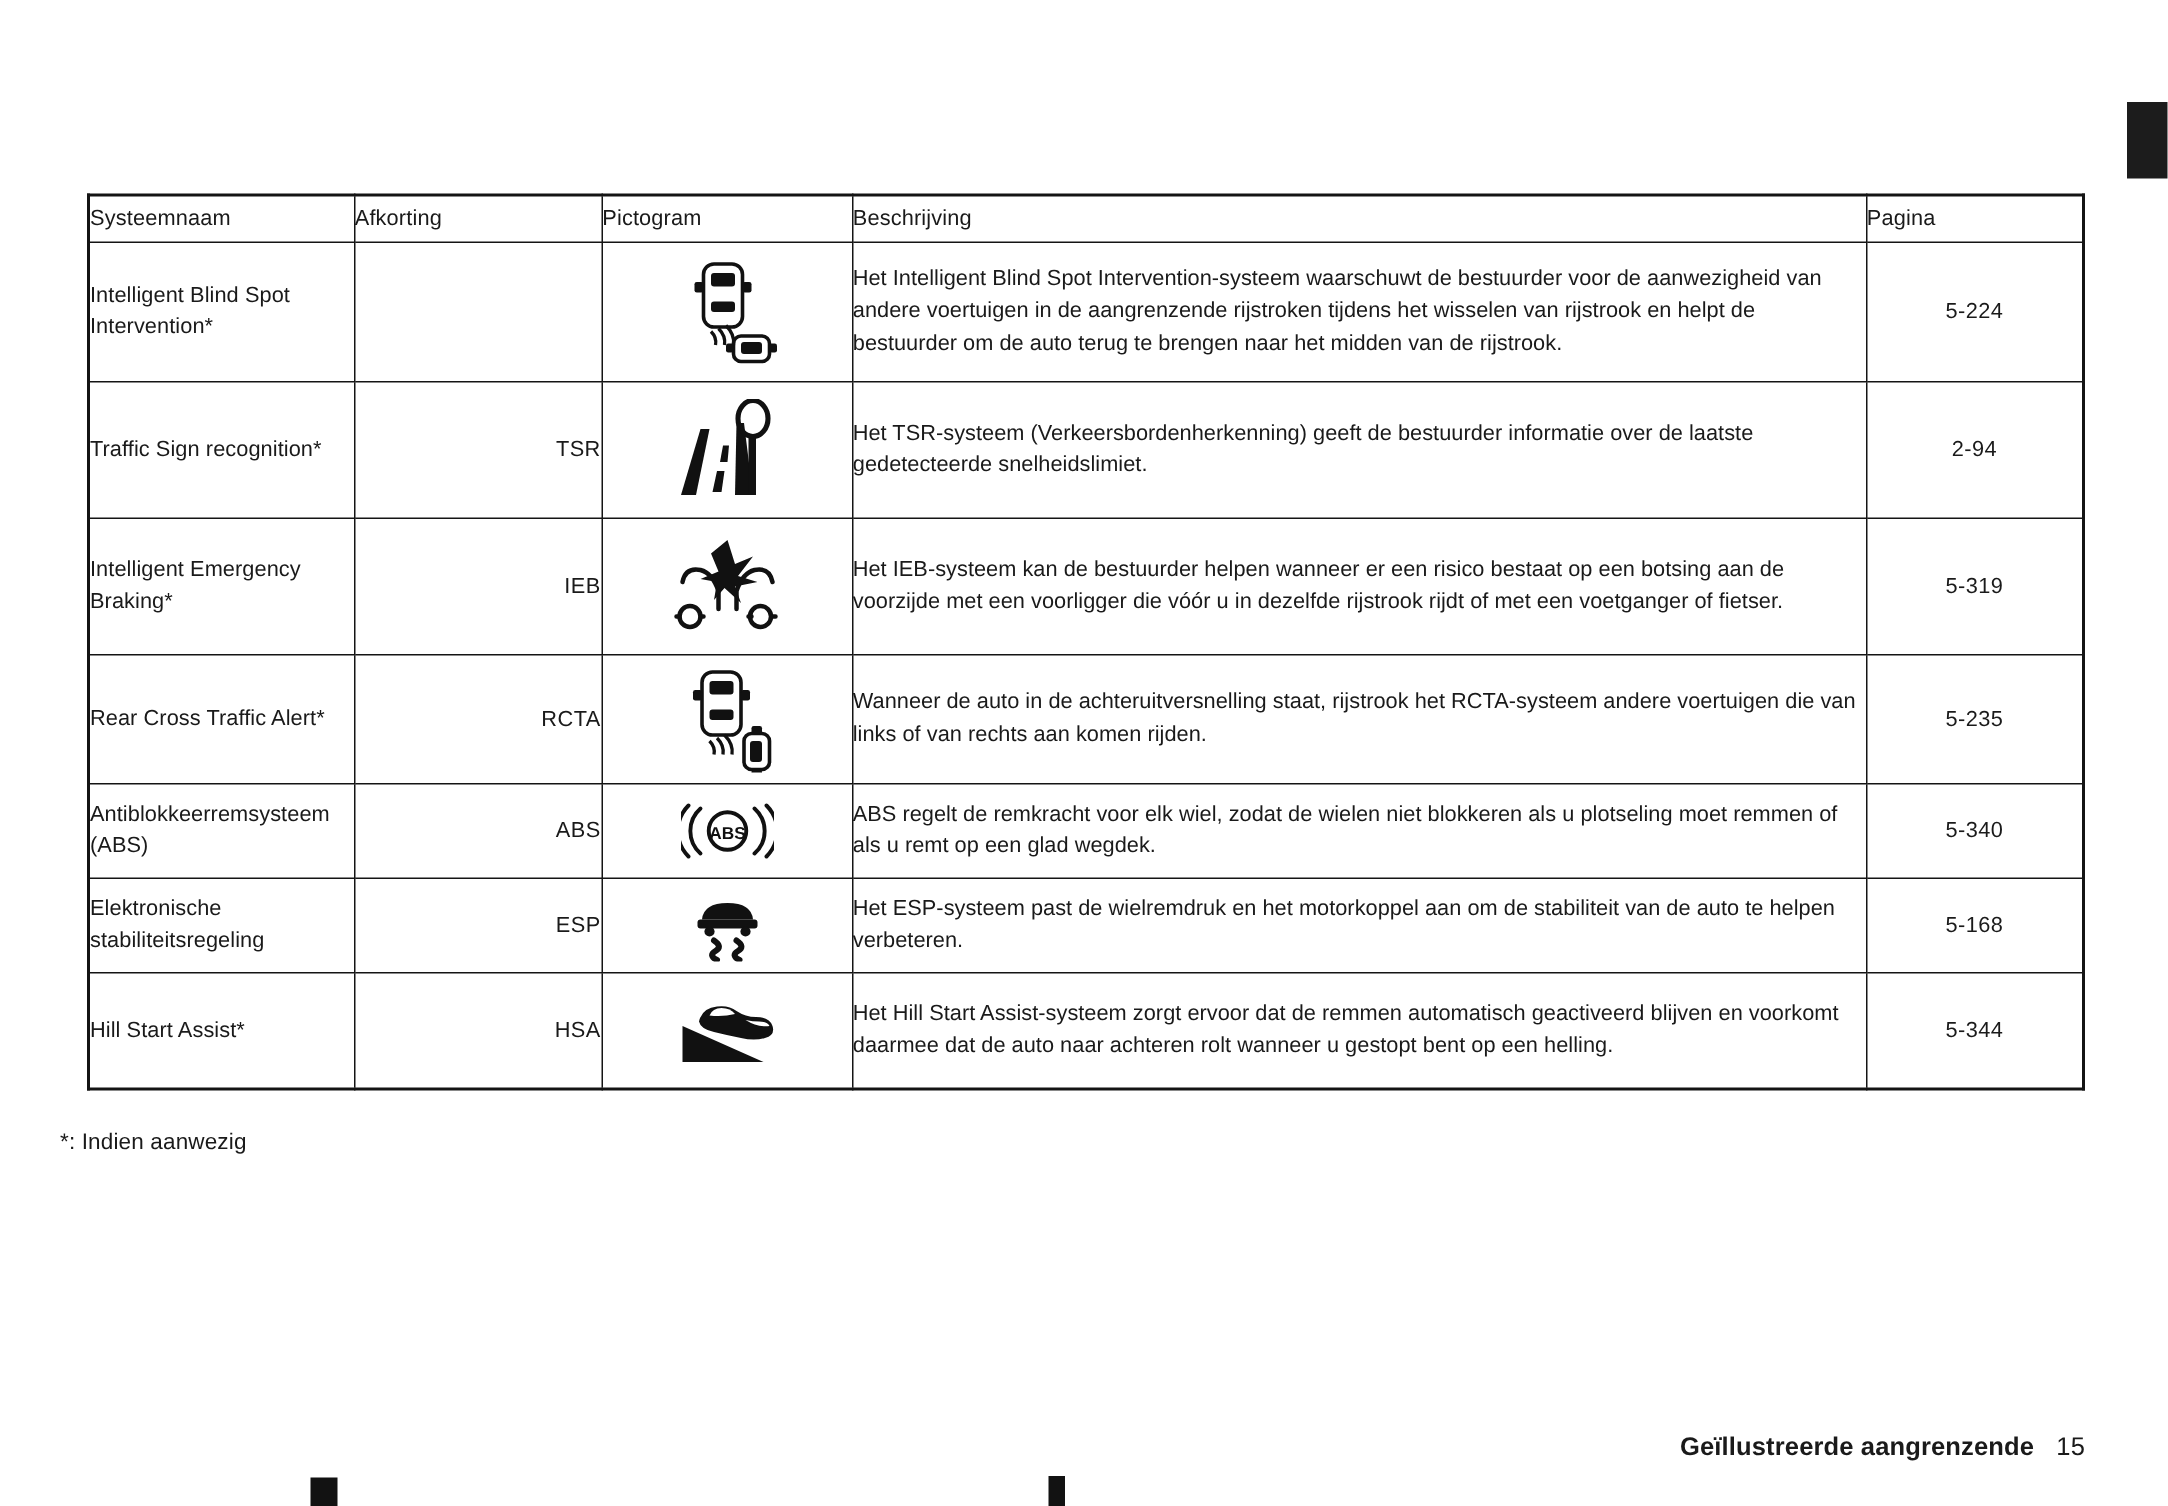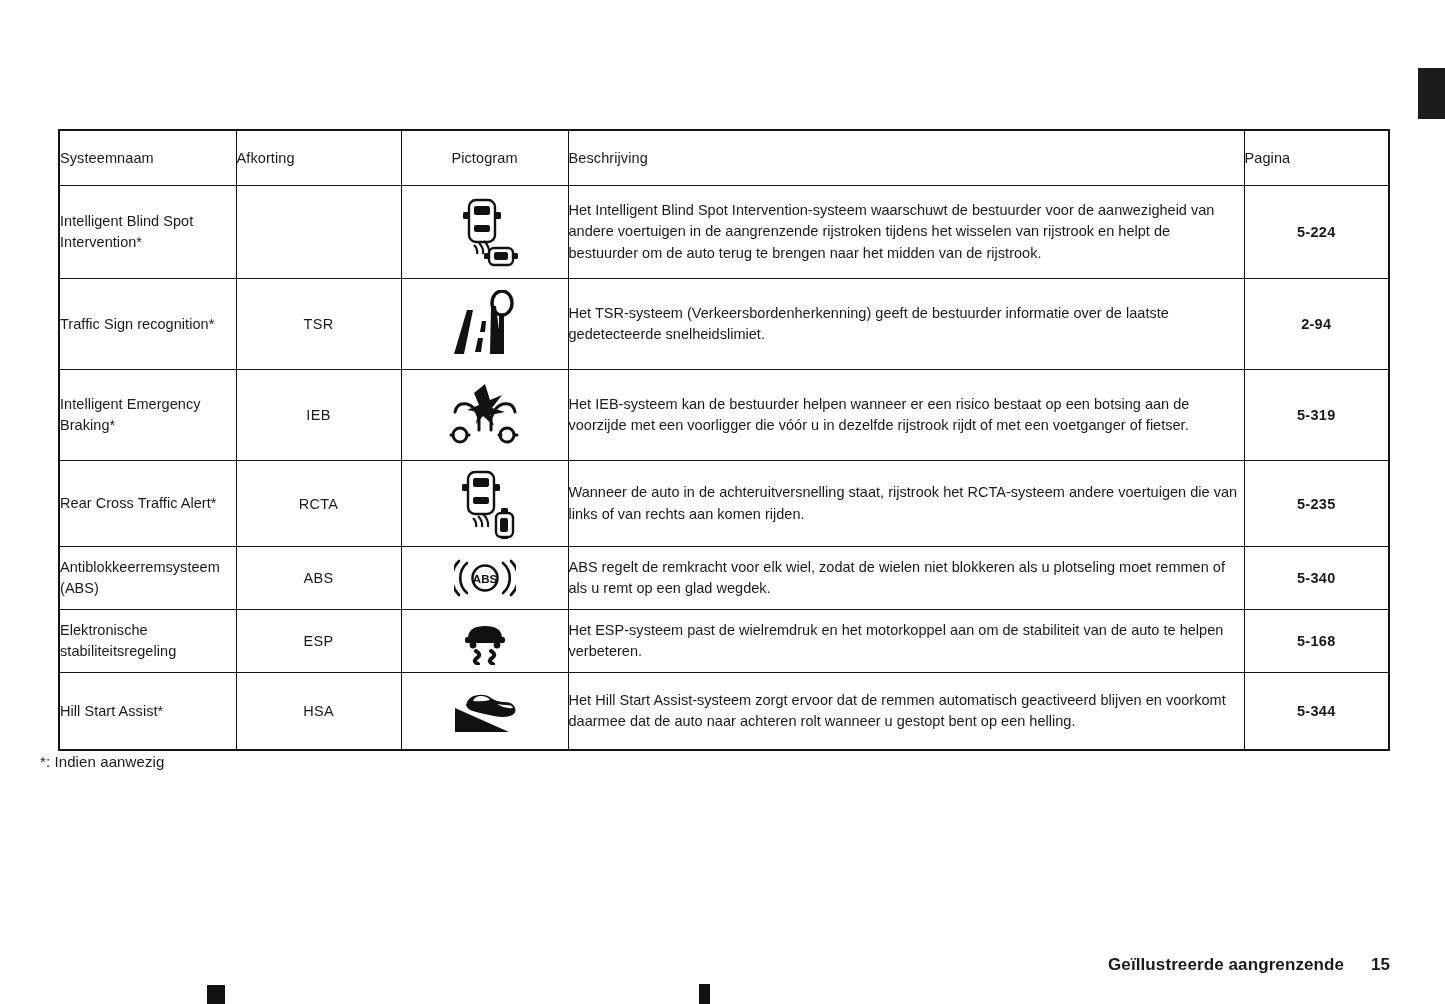--- a/index.html
+++ b/index.html
@@ -60,47 +60,47 @@
 
   thead th {
     height: 30px;
     font-weight: normal;
     font-size: 14.5px;
     text-align: left;
     padding: 0 9px;
     letter-spacing: .1px;
     border-bottom: 2px solid #141414;
   }
-  thead th.center { text-align: center; padding: 12px; }
+  thead th.center { padding: 0; }
 
   td.cell-name {
     font-size: 14.5px;
     line-height: 1.42;
     padding: 6px 9px;
     letter-spacing: .05px;
   }
   td.cell-abbr {
     font-size: 14.5px;
-    text-align: center;
+    text-align: right;
     letter-spacing: .3px;
   }
   td.cell-pict {
     text-align: center;
     padding: 6px 0;
   }
   td.cell-desc {
     font-size: 14.5px;
     line-height: 1.46;
     padding: 7px 8px 7px 9px;
     letter-spacing: .02px;
   }
   td.cell-page {
     font-size: 14.5px;
     text-align: center;
-    font-weight: bold;
+    font-weight: normal;
     letter-spacing: .3px;
   }
 
   
   tr.r0 td { height: 92px; }
   tr.r1 td { height: 90px; }
   tr.r2 td { height: 90px; }
   tr.r3 td { height: 85px; }
   tr.r4 td { height: 62px; }
   tr.r5 td { height: 62px; }
@@ -120,21 +120,21 @@
   
   #running-foot {
     position: absolute;
     right: 55px;
     top: 955px;
     font-size: 17px;
     font-weight: bold;
     letter-spacing: .1px;
     white-space: nowrap;
   }
-  #running-foot .page-no { margin-left: 22px; font-weight: bold; }
+  #running-foot .page-no { margin-left: 10px; font-weight: normal; }
 </style>
 </head>
 <body>
 
 <div id="edge-tab"></div>
 
 <div class="crop-mark" id="crop-mark-left"></div>
 <div class="crop-mark" id="crop-mark-mid"></div>
 
 <div id="systems-table-wrap">

